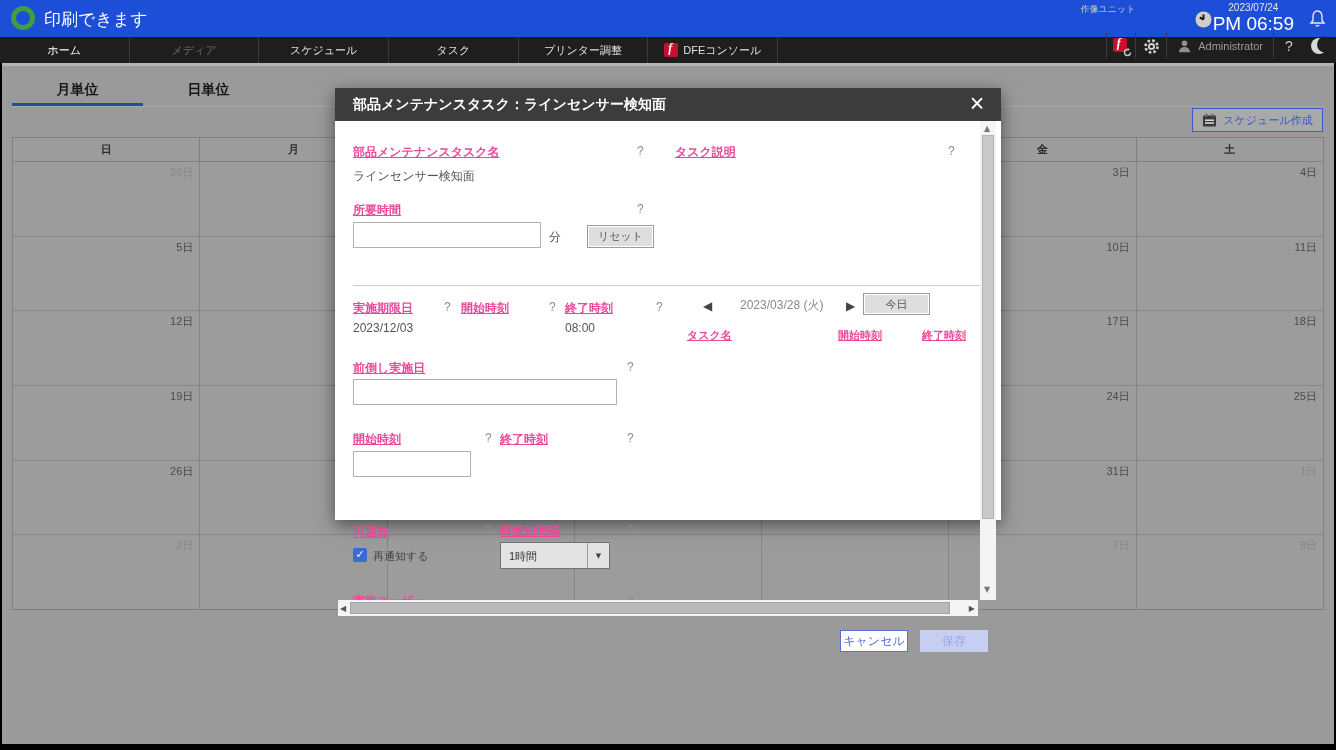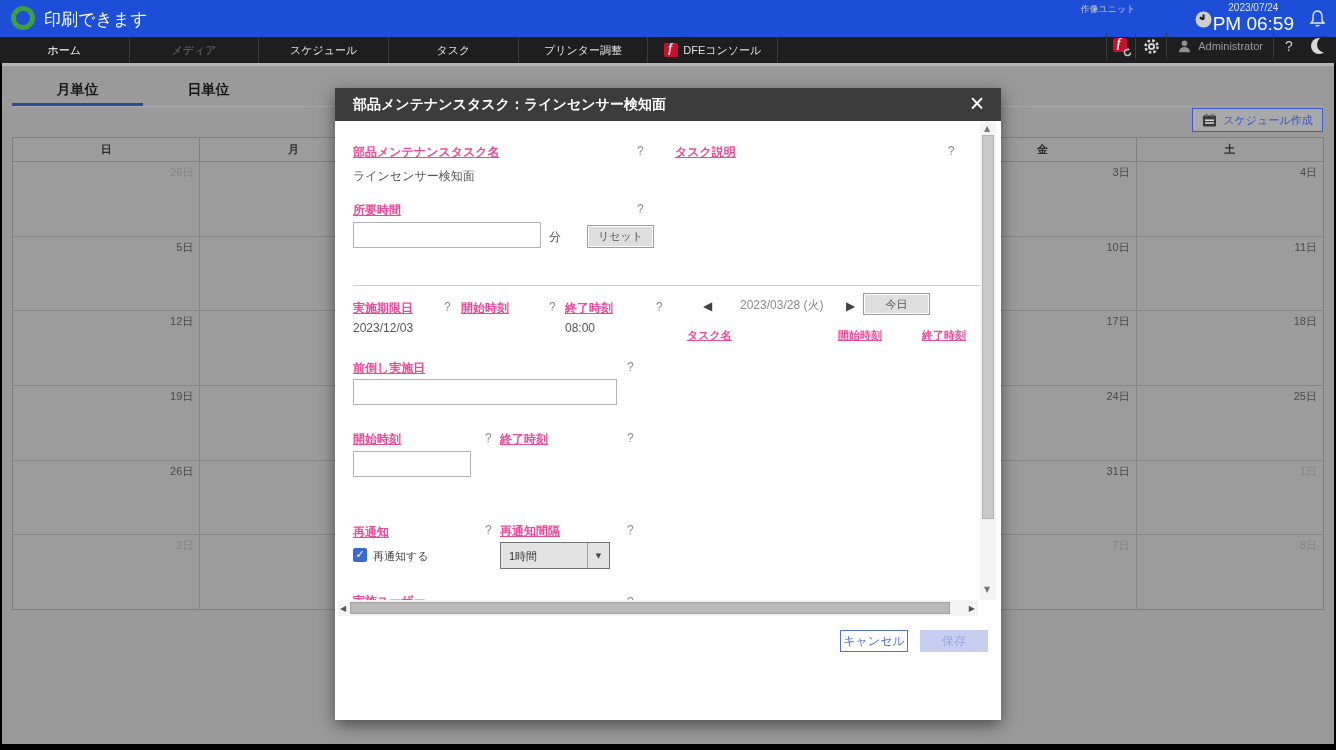--- a/index.html
+++ b/index.html
@@ -60,21 +60,21 @@
   .wd { background:#9c9c9c; font-size:11px; font-weight:bold; color:#2e2e2e;
         display:flex; align-items:center; justify-content:center; }
   .cal-grid { position:absolute; left:12px; top:162px; width:1312px; height:448px;
               display:grid; grid-template-columns:repeat(7,1fr); grid-template-rows:repeat(6,1fr);
               gap:1px; background:#858585; border:1px solid #808080; border-top:none; }
   .cell { background:#9c9c9c; position:relative; }
   .cell .date { position:absolute; top:3px; right:6px; font-size:11px; color:#4a4a4a;text-align:center; }
   .cell.muted .date { color:#878787; }
 
   
-  .modal { position:absolute; left:335px; top:88px; width:666px; height:632px; background:#fff;
+  .modal { position:absolute; left:335px; top:88px; width:666px; height:432px; background:#fff;
            box-shadow:0 5px 16px rgba(0,0,0,0.5); }
   .modal-header { position:absolute; left:0; top:0; width:666px; height:33px; background:#3c3c3c; }
   .modal-title { position:absolute; left:18px; top:8px; color:#fff; font-size:14px; font-weight:bold; }
   .modal-close { position:absolute; right:8px; top:-1px; width:32px; height:33px; color:#fff;
                  font-size:25px; font-weight:300; text-align:center; line-height:33px; }
 
   .lbl { position:absolute; font-size:12px; font-weight:bold; color:#ec4899; white-space:nowrap;text-decoration:underline; }
   .val { position:absolute; font-size:12px; color:#555; white-space:nowrap; }
   .q   { position:absolute; font-size:12px; color:#8a8a8a; }
   .txt { position:absolute; border:1px solid #b3b3b3; background:#fff; height:26px;

